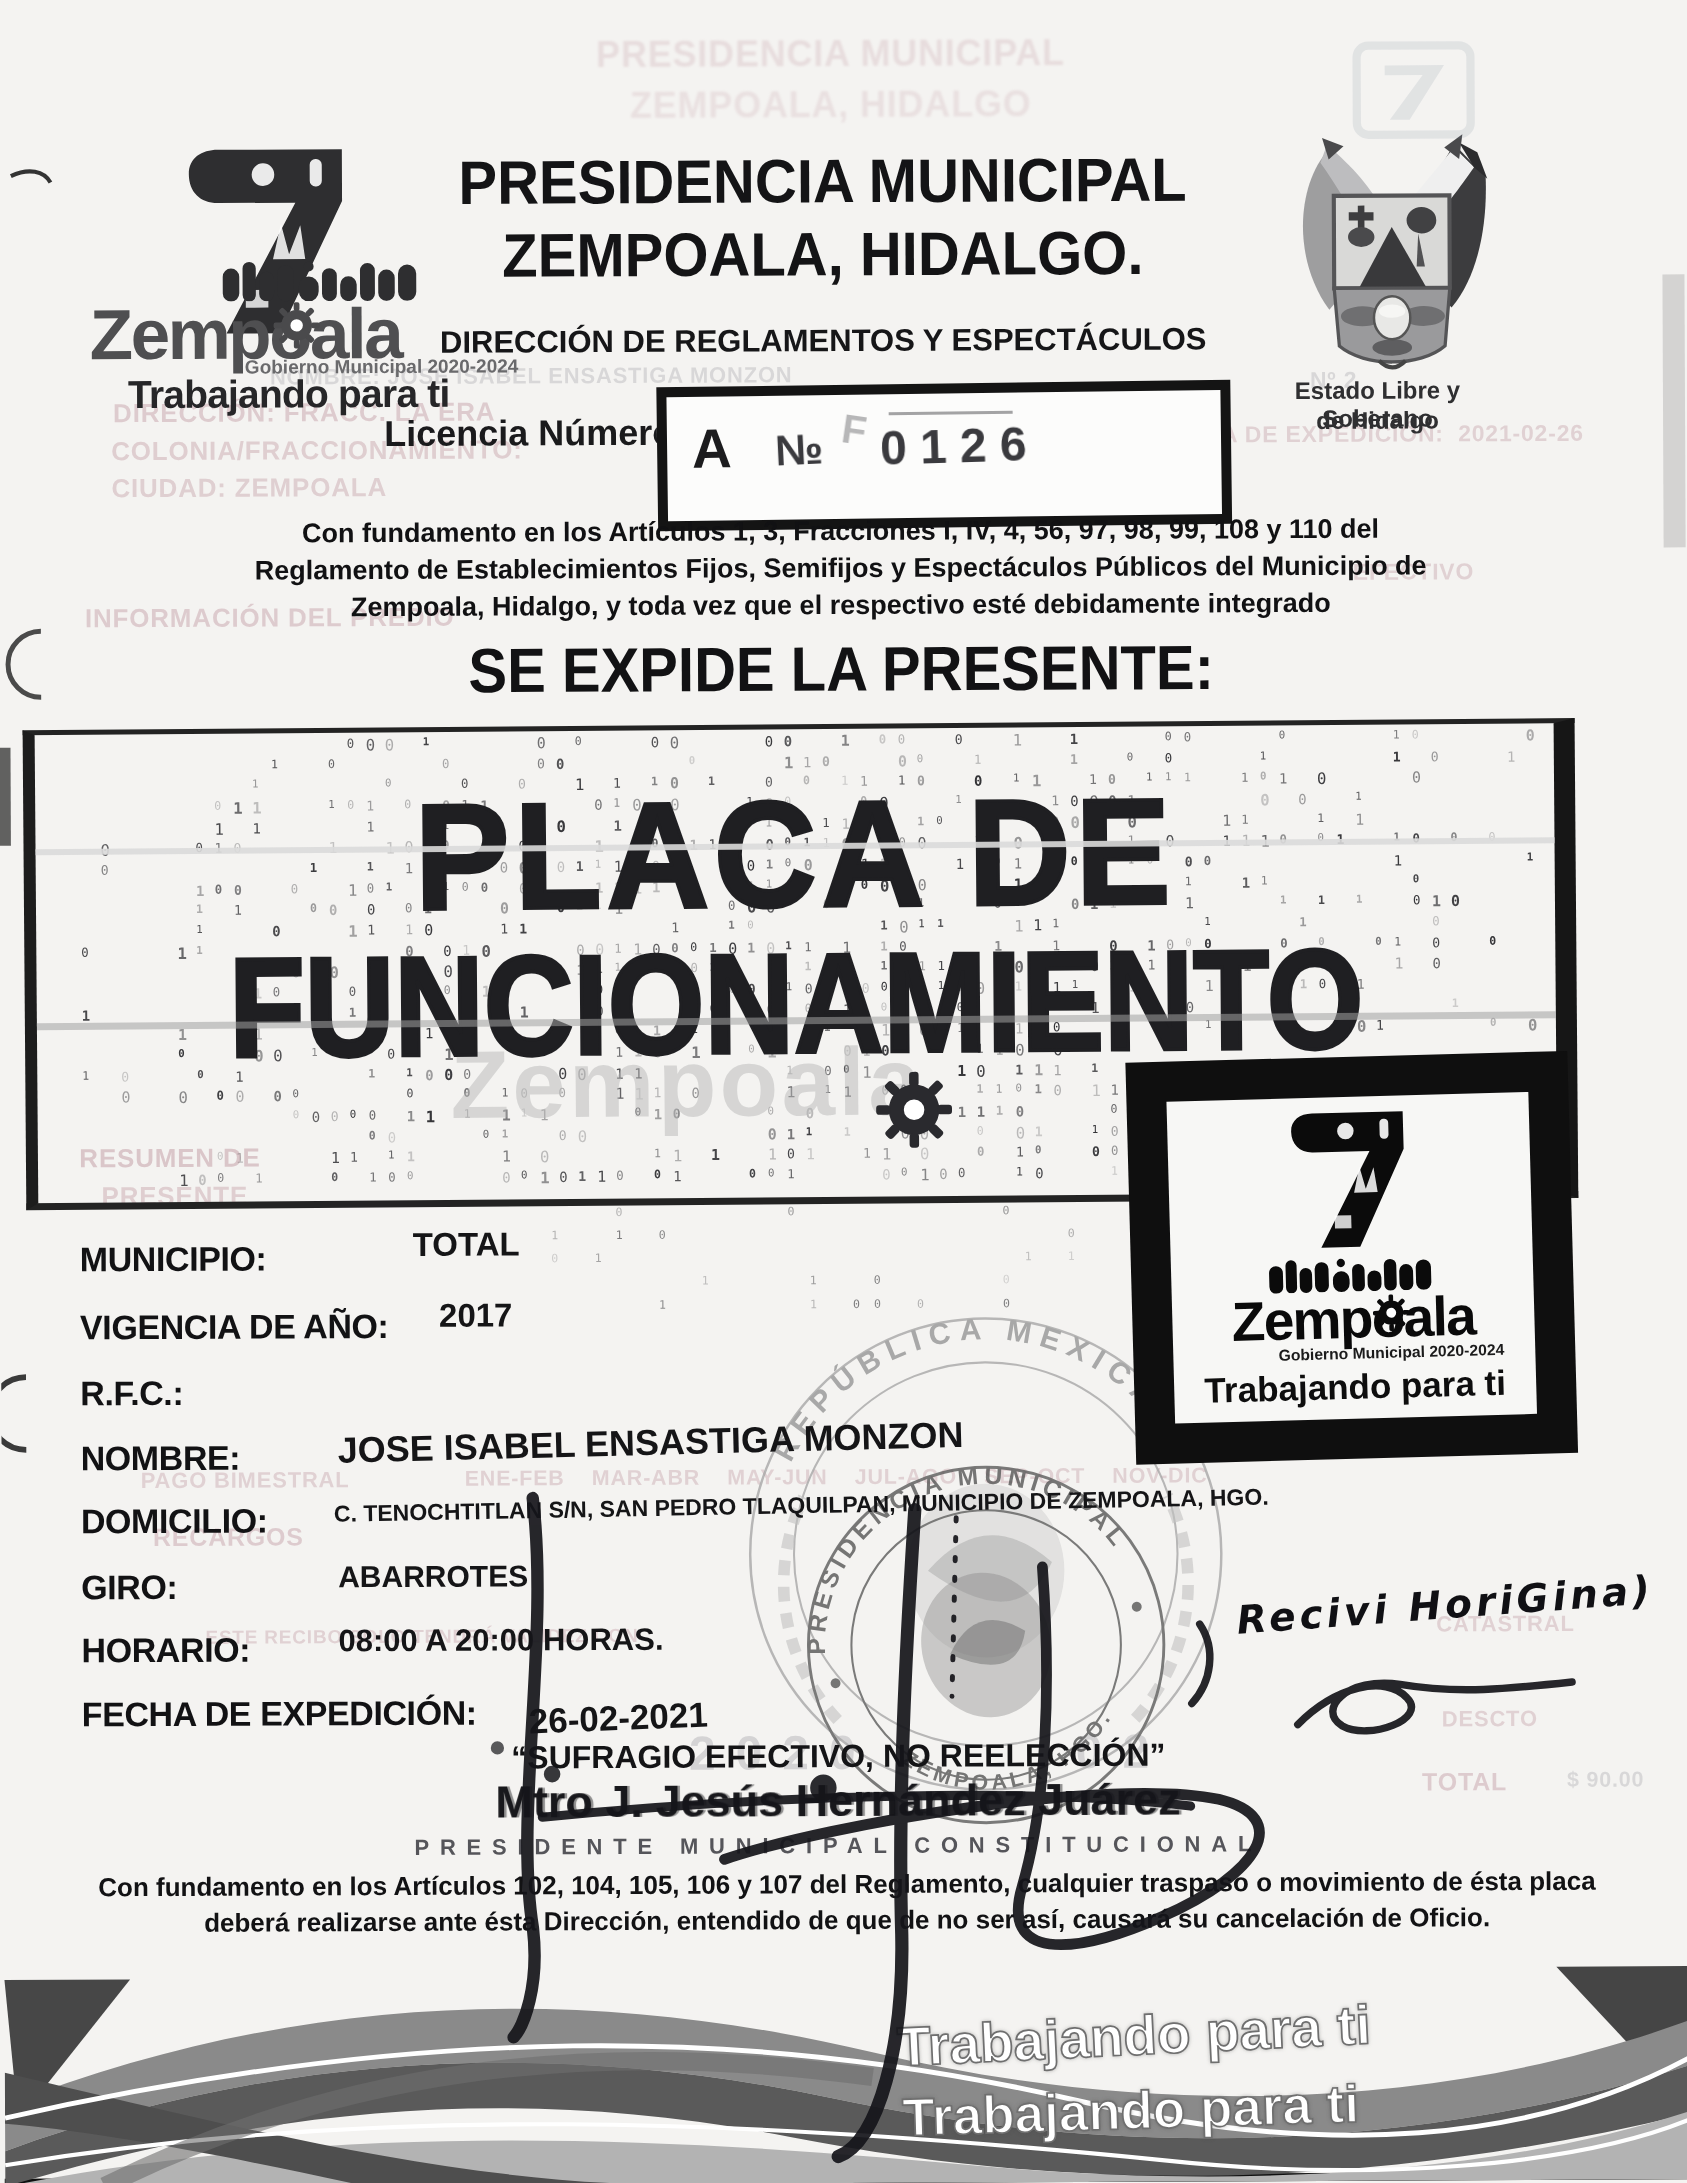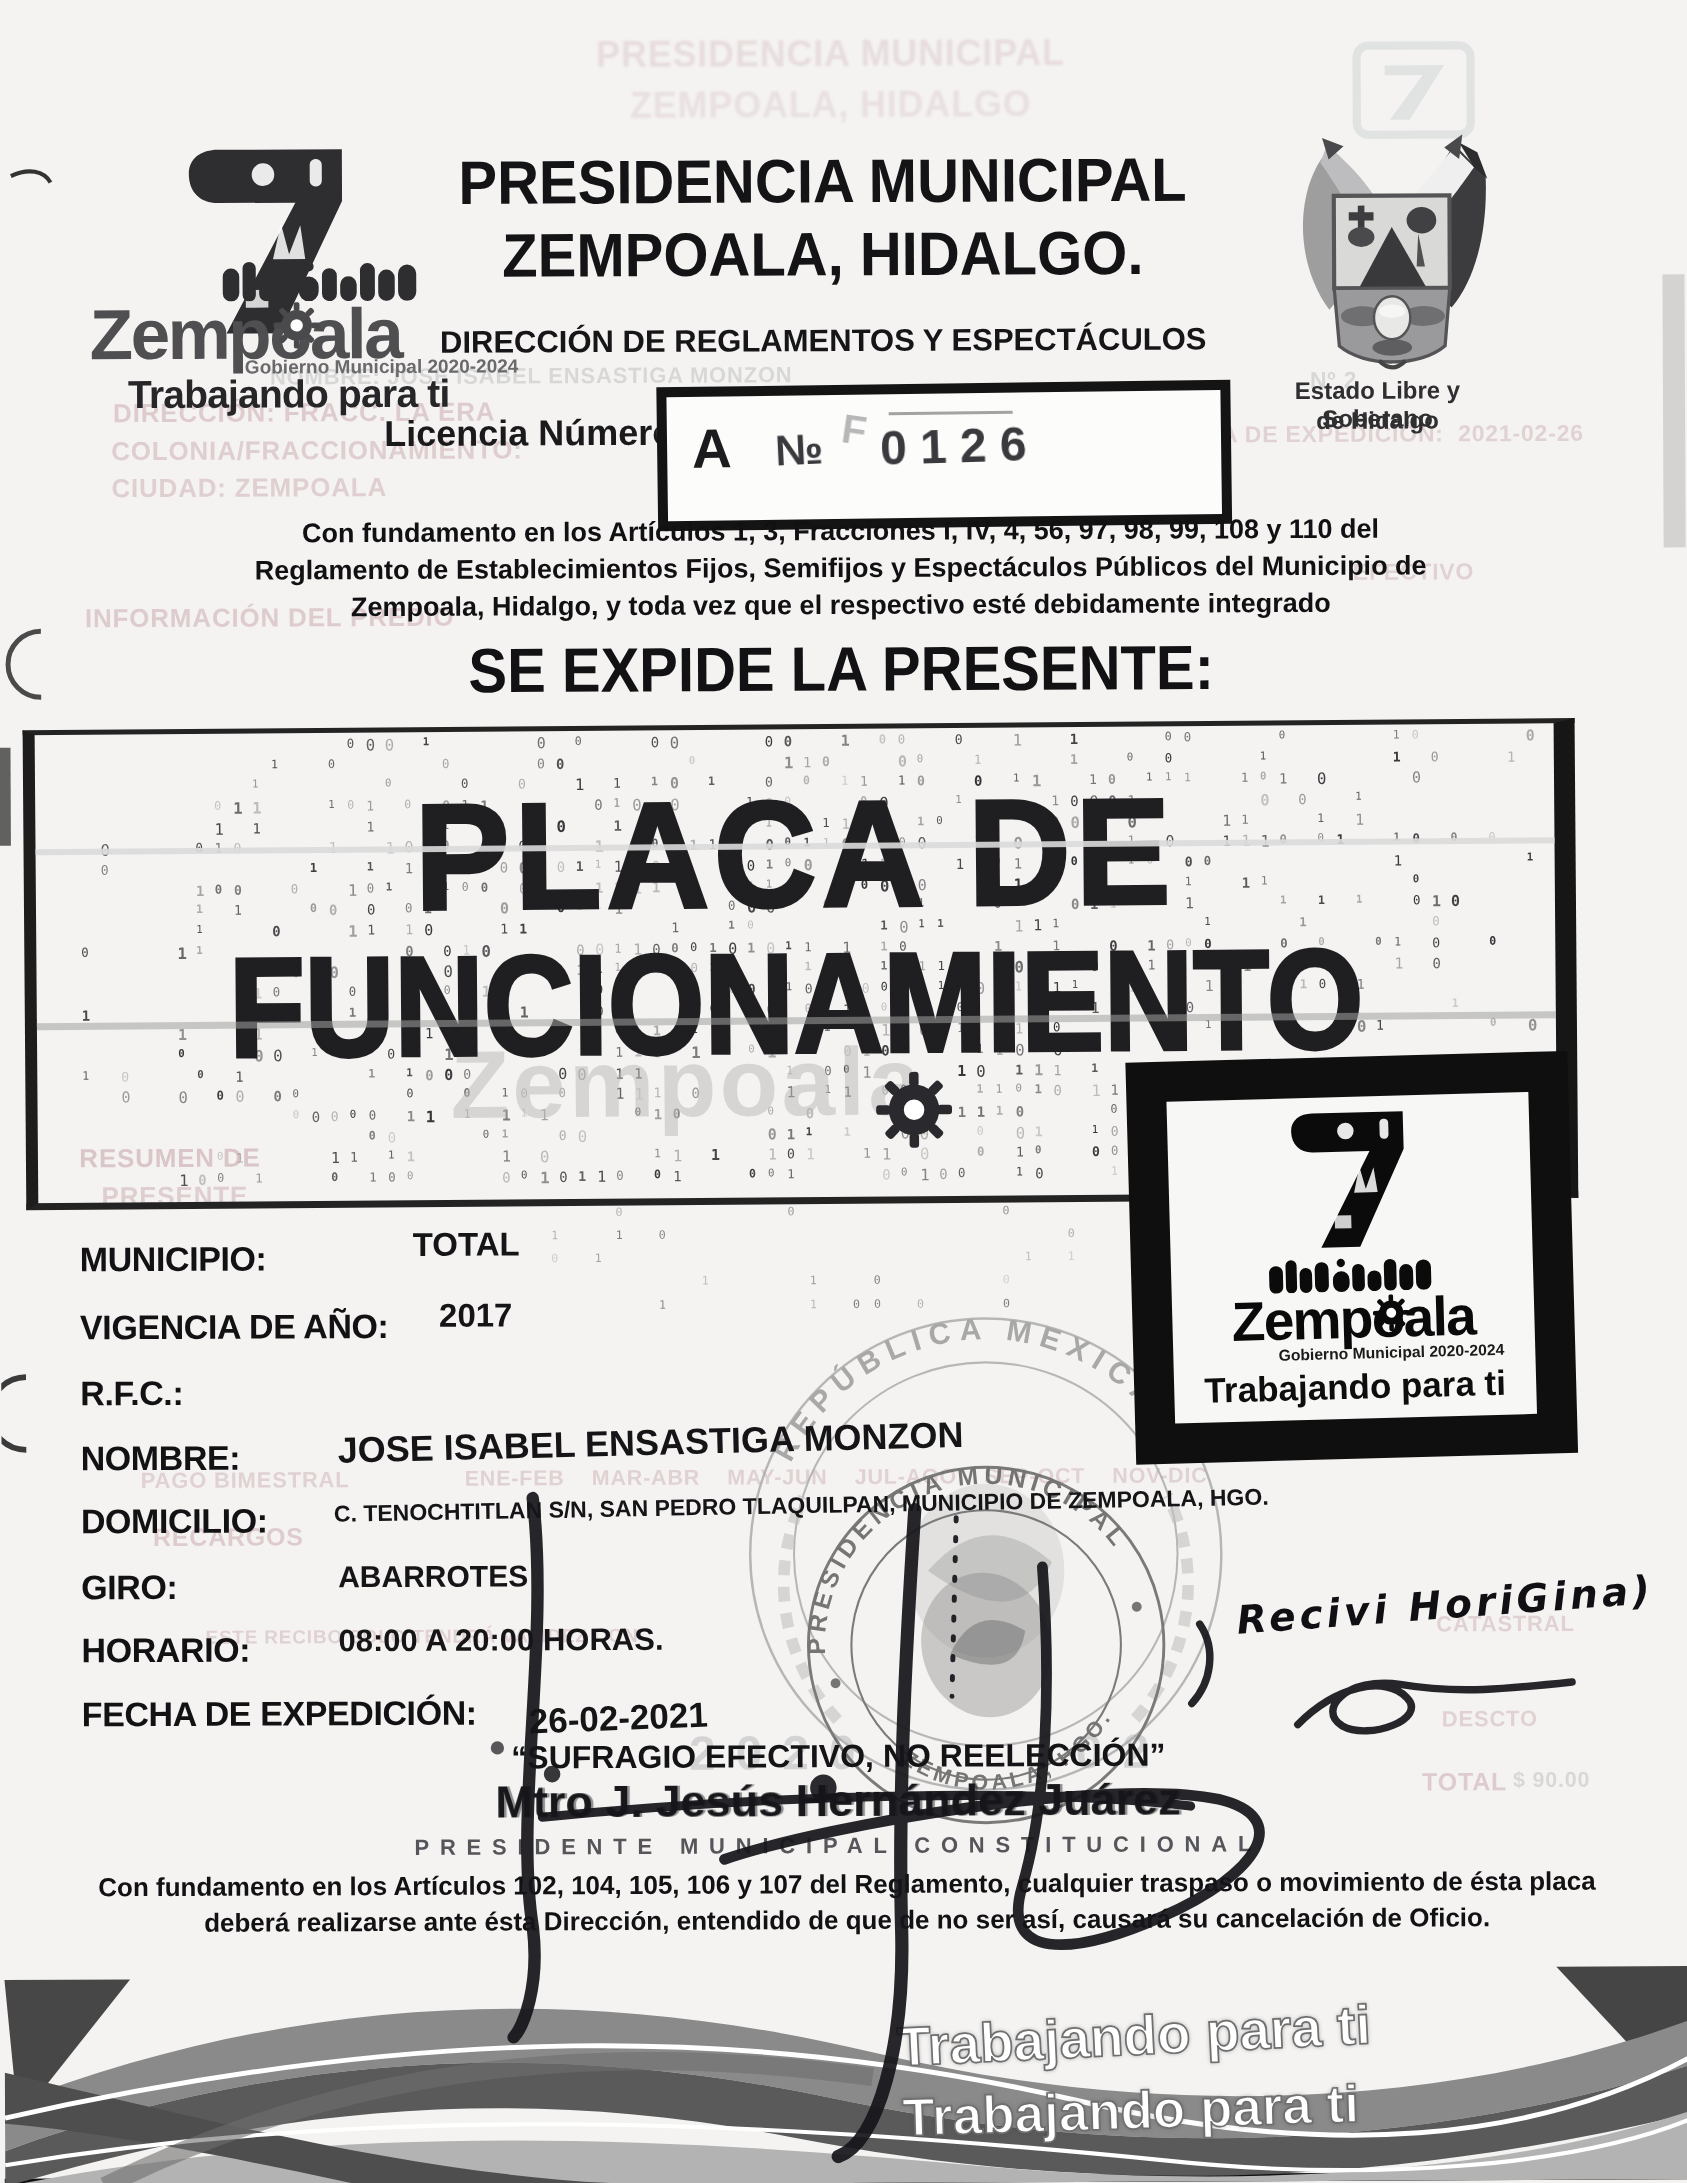--- a/index.html
+++ b/index.html
@@ -94,21 +94,21 @@
   <div class="ghost gpink" style="left:1158px;top:423px;font-size:23px;opacity:.30">FECHA DE EXPEDICIÓN:  2021-02-26</div>
   <div class="ghost gpink" style="left:87px;top:600px;font-size:26px;opacity:.35">INFORMACIÓN DEL PREDIO</div>
   <div class="ghost gpink" style="left:1355px;top:561px;font-size:23px;opacity:.30">EFECTIVO</div>
   <div class="ghost gpink" style="left:139px;top:1465px;font-size:22px;opacity:.30">PAGO BIMESTRAL</div>
   <div class="ghost gpink" style="left:463px;top:1465px;font-size:21.5px;opacity:.30">ENE-FEB    MAR-ABR    MAY-JUN    JUL-AGO    SEP-OCT    NOV-DIC</div>
   <div class="ghost gpink" style="left:151px;top:1520px;font-size:25px;opacity:.35">RECARGOS</div>
   <div class="ghost gpink" style="left:203px;top:1624px;font-size:19px;opacity:.30">ESTE RECIBO SOLO TENDRÁ VALIDEZ CON</div>
   <div class="ghost gpink" style="left:1434px;top:1614px;font-size:22px;opacity:.30">CATASTRAL</div>
   <div class="ghost gpink" style="left:1439px;top:1709px;font-size:22px;opacity:.30">DESCTO</div>
   <div class="ghost gpink" style="left:1419px;top:1770px;font-size:25px;opacity:.35">TOTAL</div>
-  <div class="ghost ggray" style="left:1510px;top:1771px;font-size:21.5px;opacity:.30">$ 90.00</div>
+  <div class="ghost ggray" style="left:1564px;top:1771px;font-size:21.5px;opacity:.30">$ 90.00</div>
   <div class="ghost gpink" style="left:79px;top:1140px;font-size:26px;opacity:.40">RESUMEN DE</div>
   <div class="ghost gpink" style="left:101px;top:1178px;font-size:26px;opacity:.33">PRESENTE</div>
   <div class="ghost gpink" style="left:1489px;top:1154px;font-size:21.5px;opacity:.28">1/55</div>
 
   <div>
     <svg class="abs" style="left:186px;top:142px;color:#2e2e30" width="170" height="194" viewBox="0 0 205 235">
         <use href="#sym-seven"></use>
       </svg>
     <svg class="abs" style="left:222px;top:256px;color:#2e2e30" width="207" height="43" viewBox="0 0 250 52">
         <use href="#sym-arches"></use>

